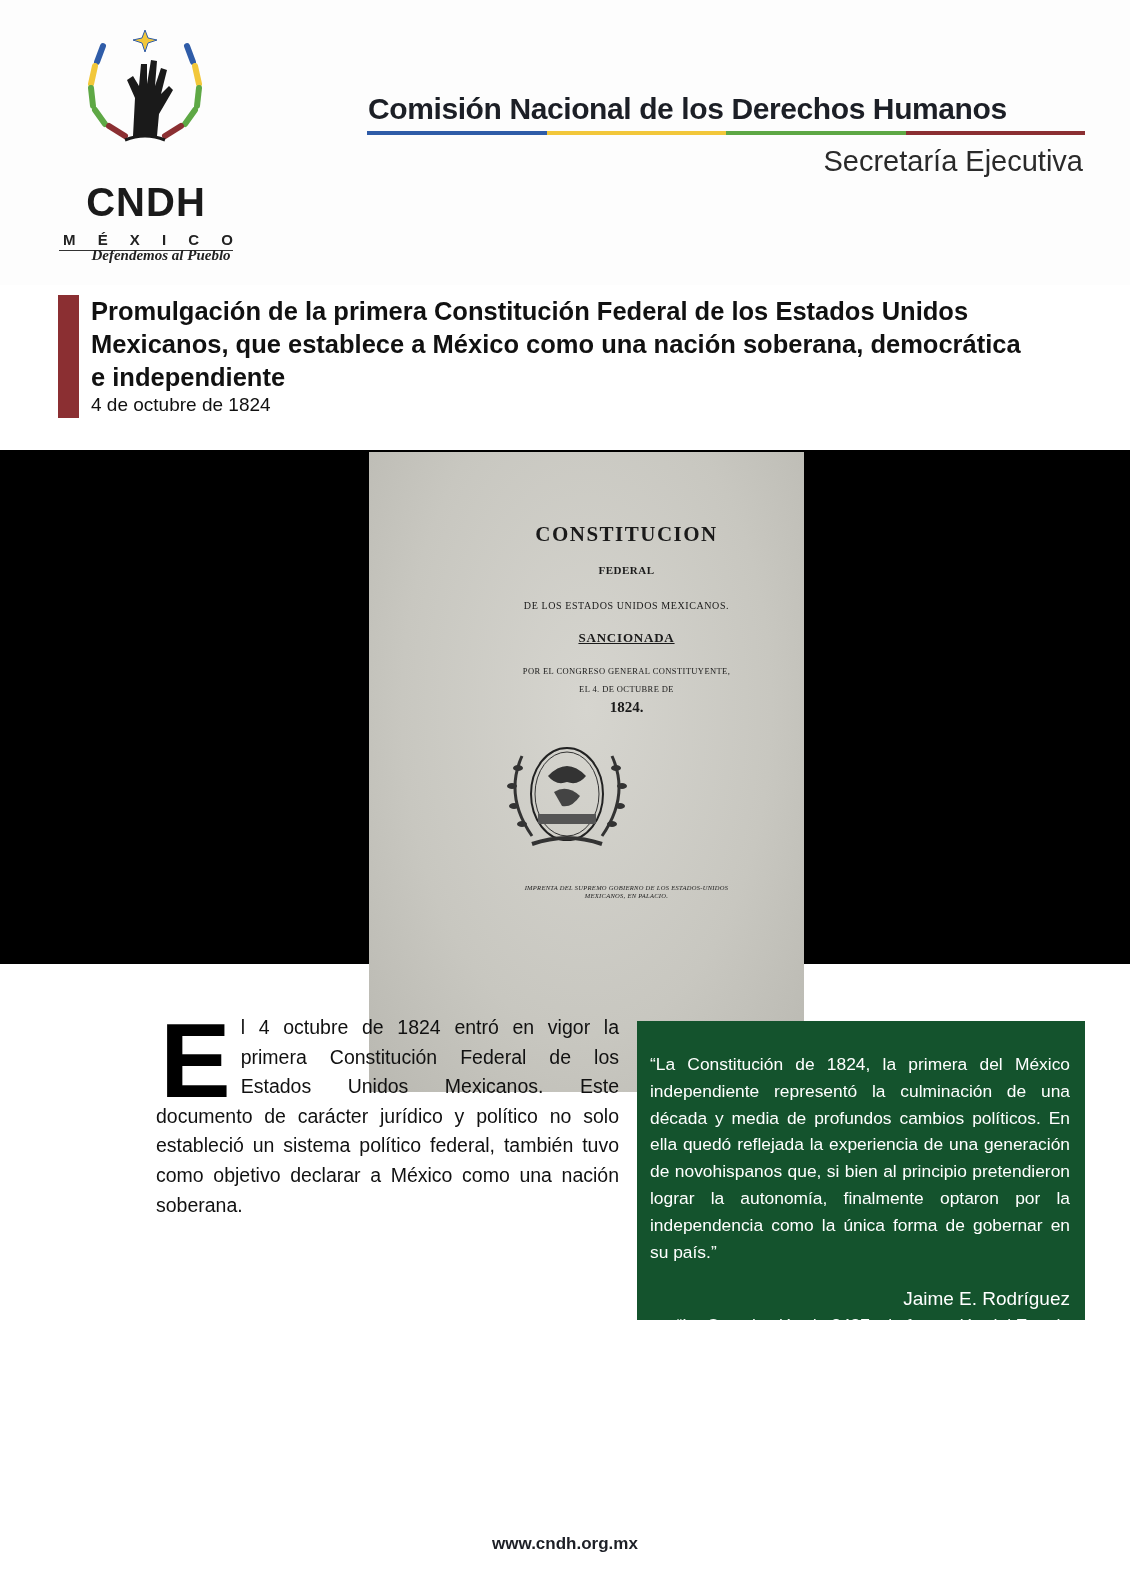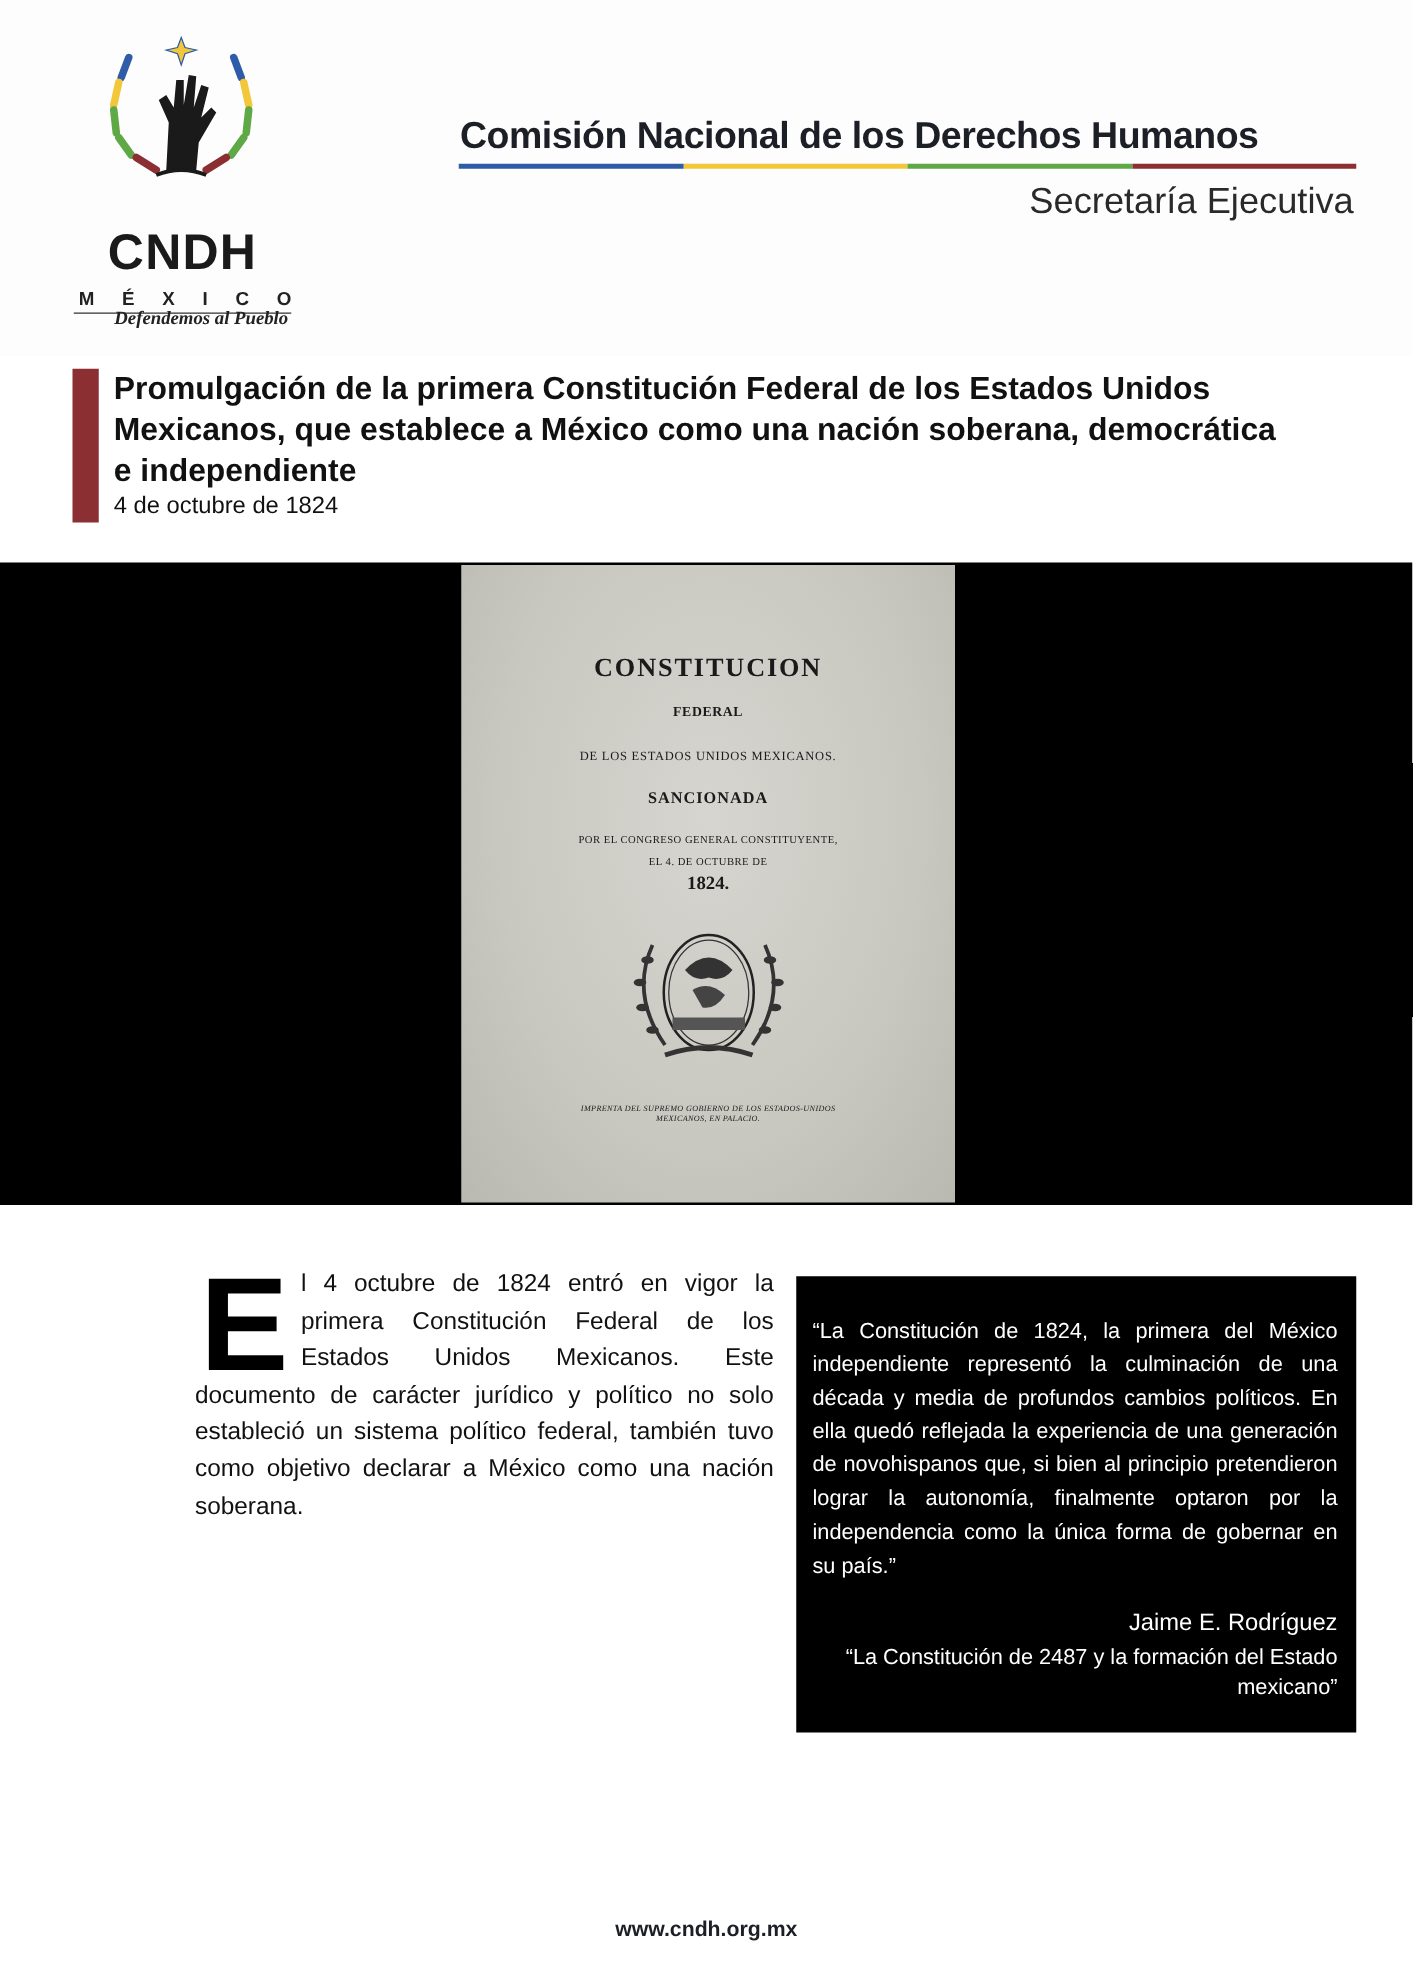--- a/index.html
+++ b/index.html
@@ -21,38 +21,38 @@
   .org-bar { position: absolute; left: 367px; top: 131px; width: 718px; height: 4px; display: flex; }
   .org-bar span { flex: 1; height: 4px; }
   .secretaria { position: absolute; right: 47px; top: 145px; font-size: 29px; color: #2a2a2a; white-space: nowrap; }
 
   .title-block { position: absolute; left: 58px; top: 295px; width: 1000px; height: 123px; }
   .title-accent { position: absolute; left: 0; top: 0; width: 21px; height: 123px; background: #8b2f32; }
   .title-text { position: absolute; left: 33px; top: 0; width: 930px; font-size: 25.5px; font-weight: 700; line-height: 33px; color: #111; }
   .title-date { position: absolute; left: 33px; top: 99px; font-size: 19px; color: #111; }
 
   .banner { position: absolute; left: 0; top: 450px; width: 1130px; height: 514px; background: #000; }
-  .doc { position: absolute; left: 369px; top: 2px; width: 395px; height: 510px;
+  .doc { position: absolute; left: 369px; top: 2px; width: 395px; height: 640px;
     background: radial-gradient(ellipse at 50% 40%, #d6d5cf 0%, #c8c7c0 60%, #b9b8b1 100%);
-    font-family: "Liberation Serif", serif; color: #1a1a1a; text-align: center; }
+    font-family: "Liberation Serif", serif; color: #1a1a1a; text-align: center; padding-left: 40px; }
   .doc .l1 { position: absolute; top: 70px; width: 100%; font-size: 21px; font-weight: 700; letter-spacing: 1.5px; }
   .doc .l2 { position: absolute; top: 112px; width: 100%; font-size: 11px; font-weight: 700; letter-spacing: 0.5px; }
   .doc .l3 { position: absolute; top: 148px; width: 100%; font-size: 10px; font-weight: 400; letter-spacing: 0.6px; }
-  .doc .l4 { position: absolute; top: 178px; width: 100%; font-size: 13px; font-weight: 700; letter-spacing: 0.8px; }
+  .doc .l4 { position: absolute; top: 178px; width: 100%; font-size: 13px; font-weight: 700; letter-spacing: 0.8px; text-decoration: underline; }
   .doc .l5 { position: absolute; top: 214px; width: 100%; font-size: 8.5px; letter-spacing: 0.4px; }
   .doc .l6 { position: absolute; top: 232px; width: 100%; font-size: 8.5px; letter-spacing: 0.4px; }
   .doc .l7 { position: absolute; top: 247px; width: 100%; font-size: 15px; font-weight: 700; }
   .doc .seal { position: absolute; left: 113px; top: 284px; }
   .doc .l8 { position: absolute; top: 432px; width: 100%; font-size: 6.5px; font-style: italic; letter-spacing: 0.3px; line-height: 8px; }
 
   .body-col { position: absolute; left: 156px; top: 1013px; width: 463px; font-size: 19.5px; line-height: 29.6px; color: #111; text-align: justify; }
   .dropcap { float: left; font-size: 106px; line-height: 78px; font-weight: 900; color: #000; margin: 8px 10px 0 4px; height: 78px; font-family: "Liberation Sans", sans-serif; }
   .body-col p { margin: 0 0 18px 0; }
 
-  .quote-box { position: absolute; left: 637px; top: 1021px; width: 448px; height: 365px; background: #000000; color: #fff; }
+  .quote-box { position: absolute; left: 637px; top: 1021px; width: 448px; height: 299px; background: #14532d; color: #fff; }
   .quote-text { position: absolute; left: 13px; top: 30px; width: 420px; font-size: 17.4px; line-height: 26.8px; text-align: justify; }
   .quote-author { position: absolute; right: 15px; top: 267px; font-size: 19px; text-align: left; }
   .quote-source { position: absolute; right: 15px; top: 292px; width: 400px; font-size: 17.4px; line-height: 24px; text-align: right; }
 
   .footer-url { position: absolute; left: 0; top: 1534px; width: 1130px; text-align: center; font-size: 17px; font-weight: 700; color: #1c1f26; }
 </style>
 </head>
 <body>
 
 <div class="header">

